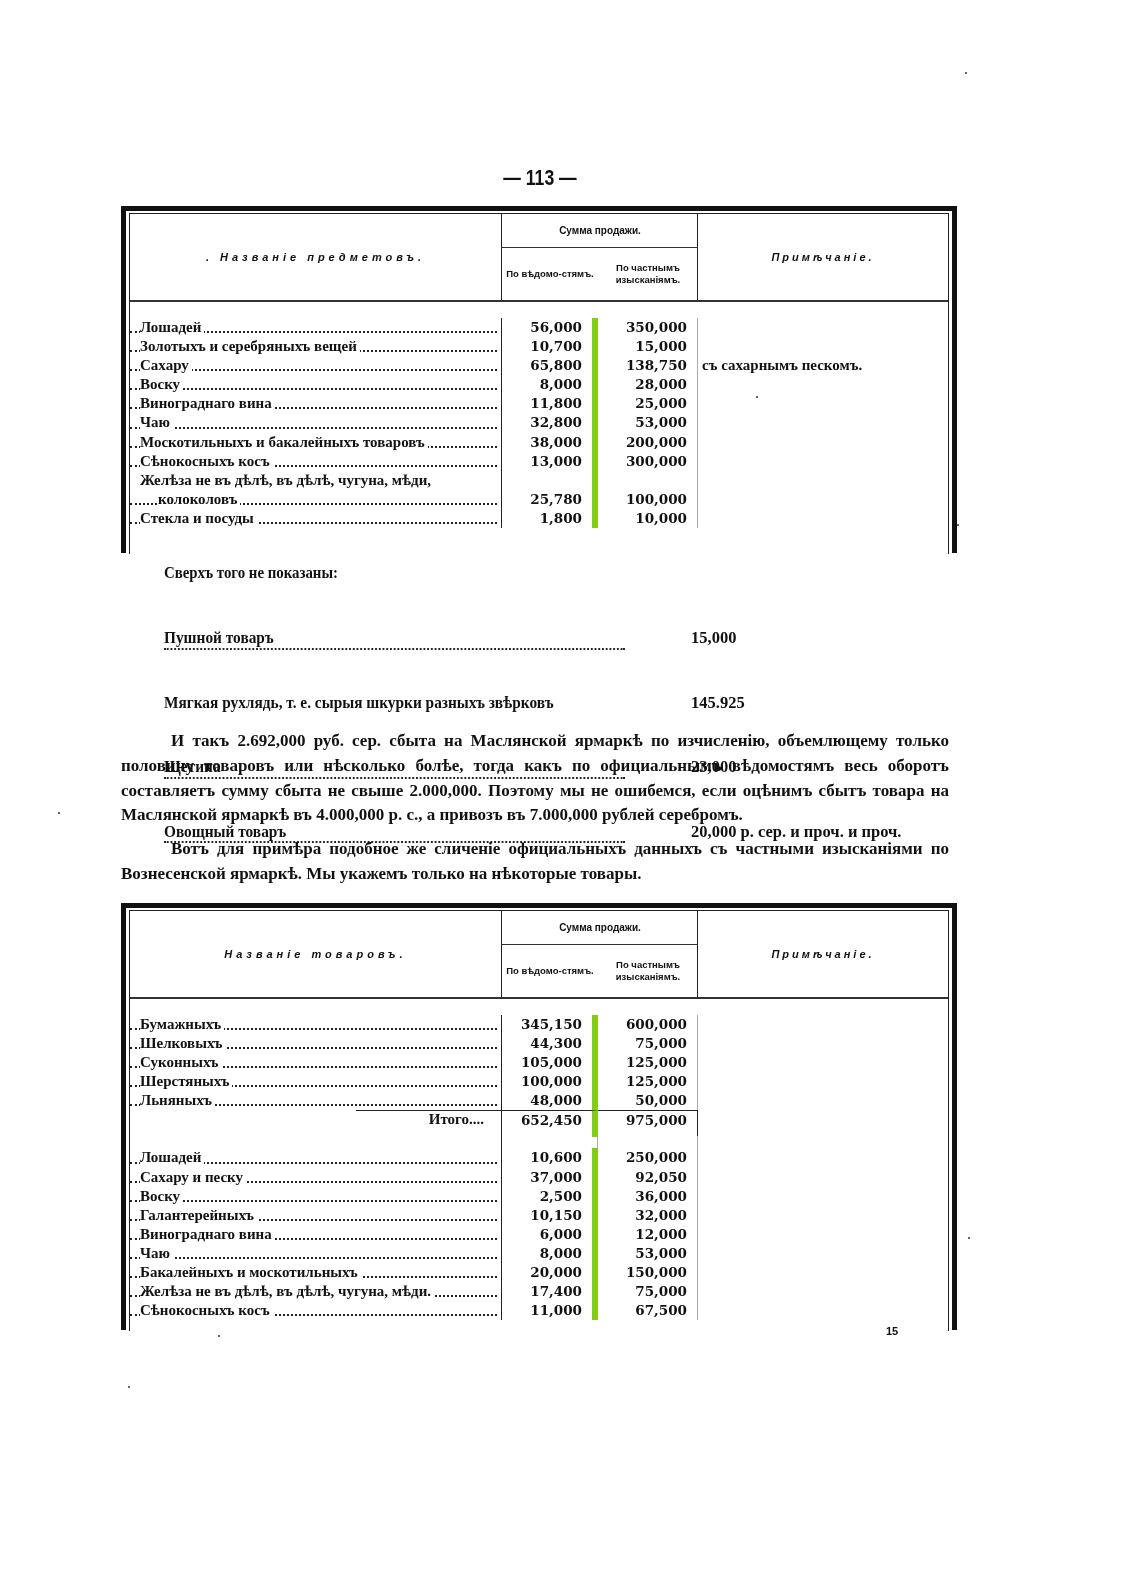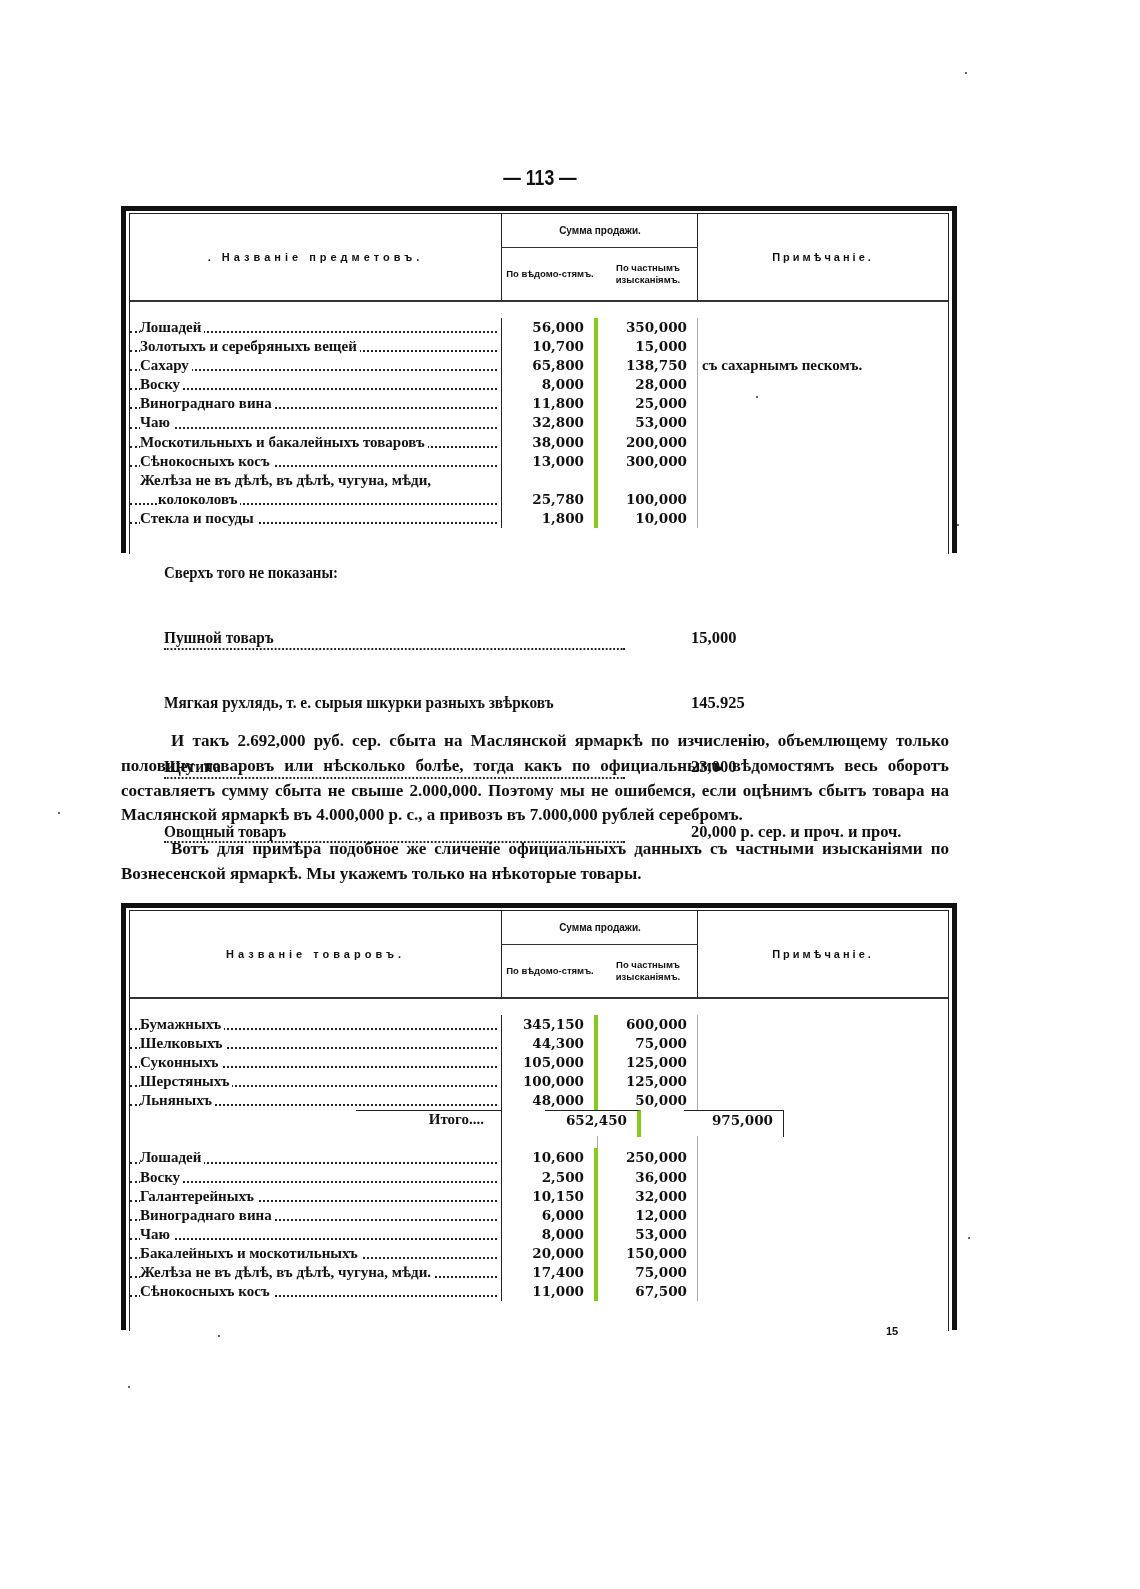--- a/index.html
+++ b/index.html
@@ -4,41 +4,41 @@
 <style>
   html, body { margin:0; padding:0; background:#fff; }
   body { width:1140px; height:1589px; position:relative; overflow:hidden;
          font-family:"Liberation Serif","DejaVu Serif",serif; color:#111; }
   .page-num { position:absolute; top:165px; left:0; width:1080px; text-align:center;
               font-family:"Liberation Sans","DejaVu Sans",sans-serif; font-weight:bold; font-size:22px; transform:scaleX(0.8); transform-origin:540px 0; }
 
   .tbl { position:absolute; left:121px; width:826px; border-top:5px solid #111; border-left:5px solid #111; border-right:5px solid #111; }
   .tbl .inner { margin:2px 3px 0 3px; border-top:1px solid #222; border-left:1px solid #222; border-right:1px solid #222; position:relative; }
   .thead { display:grid; grid-template-columns:372px 96px 100px 1fr; border-bottom:2px solid #333; height:86px; }
-  .thead .c { border-right:1px solid #222; display:flex; align-items:center; justify-content:center; font-family:"Liberation Sans","DejaVu Sans",sans-serif; font-weight:bold; font-size:11px; }
+  .thead .c { border-right:1px solid #222; display:flex; align-items:center; justify-content:center; font-family:"Liberation Sans","DejaVu Sans",sans-serif; font-weight:bold; font-size:11px;font-style:italic; }
   .thead .c:last-child { border-right:none; }
   .thead .title-cell { letter-spacing:4px; font-size:11px; }
   .sum-block { grid-column:2 / span 2; display:grid; grid-template-columns:96px 100px; grid-template-rows:34px 52px; border-right:1px solid #222; }
   .sum-block .top { grid-column:1 / span 2; border-bottom:1px solid #333; display:flex; align-items:center; justify-content:center; font-family:"Liberation Sans","DejaVu Sans",sans-serif; font-weight:bold; font-size:10px; }
   .sum-block .sub { display:flex; align-items:center; justify-content:center; text-align:center; font-family:"Liberation Sans","DejaVu Sans",sans-serif; font-weight:bold; font-size:9.5px; line-height:12px; }
   .sum-block .sub:first-of-type { border-right:1px solid #222; }
   .sum-block .sub + .sub { }
   .note-head { letter-spacing:3px; }
 
   .tbody { position:relative; padding-top:16px; }
   .row { display:grid; grid-template-columns:372px 96px 100px 1fr; height:19.1px; align-items:center; font-weight:bold; font-size:15px; line-height:19px; }
   .row .name { padding-left:10px; white-space:nowrap; overflow:hidden; border-right:1px solid #222; height:100%; position:relative; }
   .row .name .lead { position:absolute; left:0; right:4px; bottom:4px; border-bottom:2px dotted #222; z-index:0; }
   .row .name span.txt { position:relative; background:#fff; padding-right:3px; z-index:1; }
   .row .name.indent { padding-left:28px; }
   .row .v1, .row .v2 { text-align:right; padding-right:10px; font-family:"DejaVu Serif",serif; font-size:13.5px; height:100%; }
-  .row .v1 { border-right:4px solid #84cc16; }
+  .row .v1 { border-right:6px solid #84cc16; }
   .row .v2 { border-right:1px solid #aaa; }
   .row .note { padding-left:4px; font-size:15px; white-space:nowrap; }
-  .row.total { height:26px; border-top:0;gap:43px; }
+  .row.total { height:26px; border-top:0; }
   .row.total .name { text-align:right; padding-right:14px; }
   .row.total .name span.txt { background:#fff; }
   .row.total .name .topline { position:absolute; left:226px; right:0; top:0; border-top:1px solid #222; }
   .row.total .v1, .row.total .v2 { border-top:1px solid #222; }
   .row.total .v2 { border-right:1px solid #222; }
   .spacer { height:12px; display:grid; grid-template-columns:372px 96px 100px 1fr; }
   .spacer div { border-right:1px solid #222; }
   .spacer div:nth-child(2), .spacer div:nth-child(3) { border-right:1px solid #aaa; }
   .spacer div:last-child { border:none; }
 
@@ -226,20 +226,26 @@
           <div></div>
           <div></div>
         </div>
         <div class="row">
           <div class="name"><div class="lead"></div><span class="txt">Лошадей</span></div>
           <div class="v1">10,600</div>
           <div class="v2">250,000</div>
           <div class="note"></div>
         </div>
         <div class="row">
+          <div class="name"><div class="lead"></div><span class="txt">Сахару и песку</span></div>
+          <div class="v1">37,000</div>
+          <div class="v2">92,050</div>
+          <div class="note"></div>
+        </div>
+        <div class="row">
           <div class="name"><div class="lead"></div><span class="txt">Воску</span></div>
           <div class="v1">2,500</div>
           <div class="v2">36,000</div>
           <div class="note"></div>
         </div>
         <div class="row">
           <div class="name"><div class="lead"></div><span class="txt">Галантерейныхъ</span></div>
           <div class="v1">10,150</div>
           <div class="v2">32,000</div>
           <div class="note"></div>

